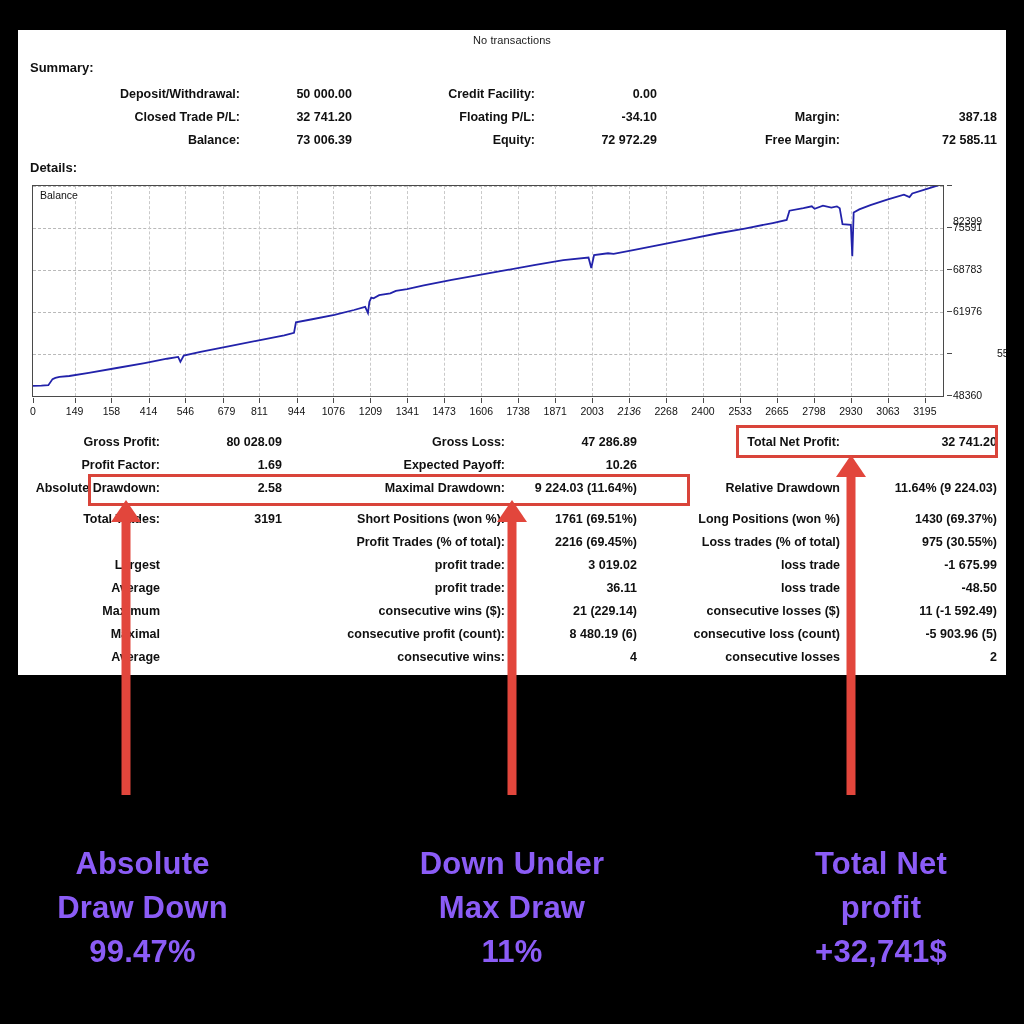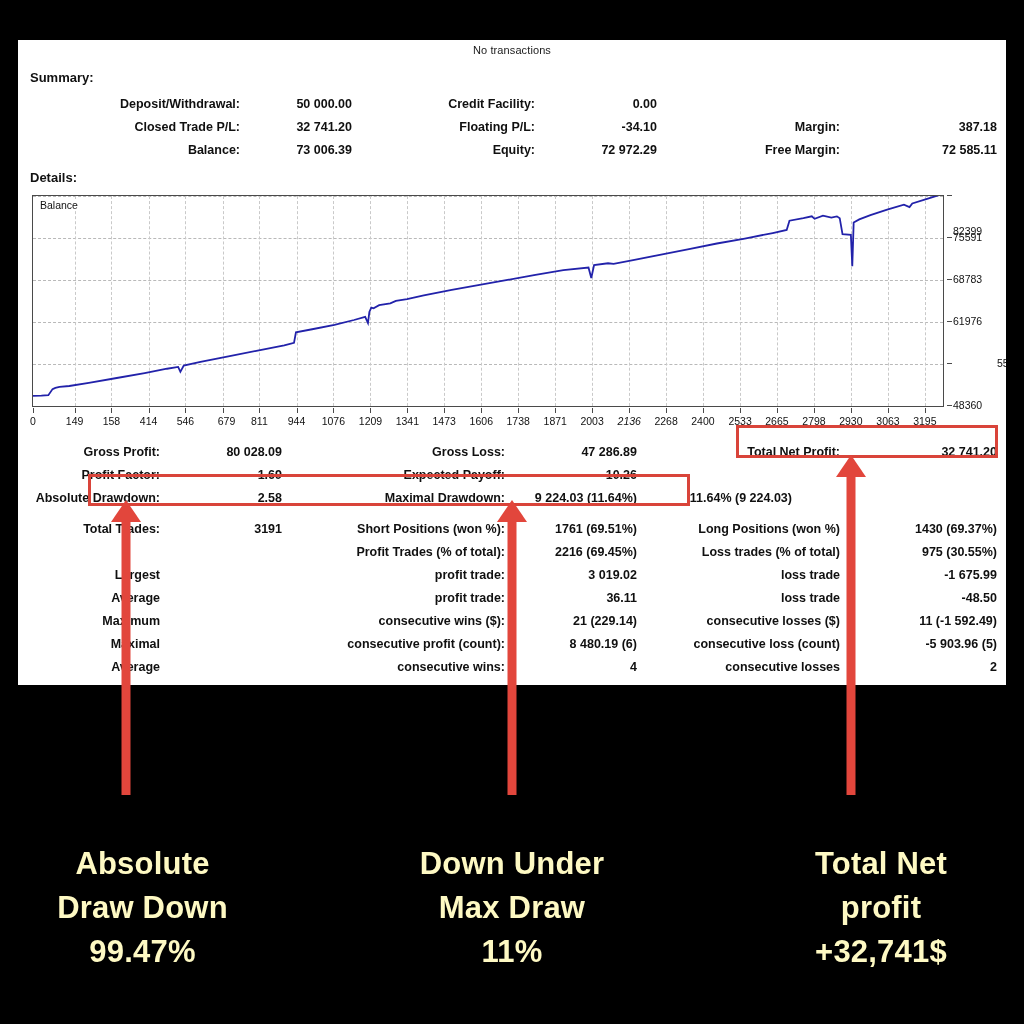--- a/index.html
+++ b/index.html
@@ -13,21 +13,21 @@
     height: 1024px;
     overflow: hidden;
     font-family: "Liberation Sans", sans-serif;
     position: relative;
   }
 
   
   #report-panel {
     position: absolute;
     left: 18px;
-    top: 40px;
+    top: 30px;
     width: 988px;
     height: 645px;
     background: #ffffff;
     overflow: hidden;
   }
 
   .no-transactions {
     position: absolute;
     left: 0; right: 0;
     top: 4px;
@@ -199,21 +199,21 @@
     width: 0; height: 0;
     border-left: 15px solid transparent;
     border-right: 15px solid transparent;
     border-bottom: 22px solid #e2463c;
   }
 
   
   .caption {
     position: absolute;
     text-align: center;
-    color: #fef9c3;
+    color: #8b5cf6;
     font-weight: bold;
     font-size: 31px;
     line-height: 44px;
     letter-spacing: .2px;
   }
 </style>
 </head>
 <body>
 
 <div id="report-panel">
@@ -370,20 +370,21 @@
     <div class="cell-label c2l">Expected Payoff:</div>
     <div class="cell-value c2v">10.26</div>
     <div class="cell-label c3l"></div>
     <div class="cell-value c3v"></div>
   </div>
   <div class="stat-row det" style="top:451px">
     <div class="cell-label c1l">Absolute Drawdown:</div>
     <div class="cell-value c1v">2.58</div>
     <div class="cell-label c2l">Maximal Drawdown:</div>
     <div class="cell-value c2v">9 224.03 (11.64%)</div>
+    <div class="cell-label c3l">Relative Drawdown</div>
     <div class="cell-value c3v">11.64% (9 224.03)</div>
   </div>
   <div class="stat-row det" style="top:482px">
     <div class="cell-label c1l">Total Trades:</div>
     <div class="cell-value c1v">3191</div>
     <div class="cell-label c2l">Short Positions (won %):</div>
     <div class="cell-value c2v">1761 (69.51%)</div>
     <div class="cell-label c3l">Long Positions (won %)</div>
     <div class="cell-value c3v">1430 (69.37%)</div>
   </div>

